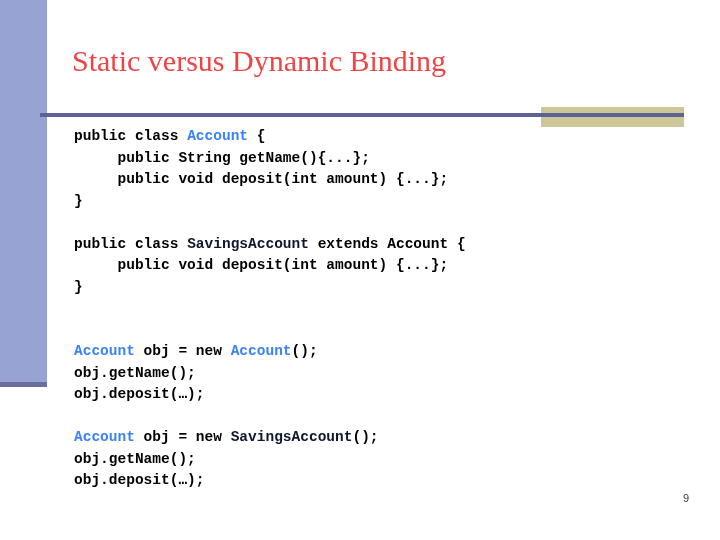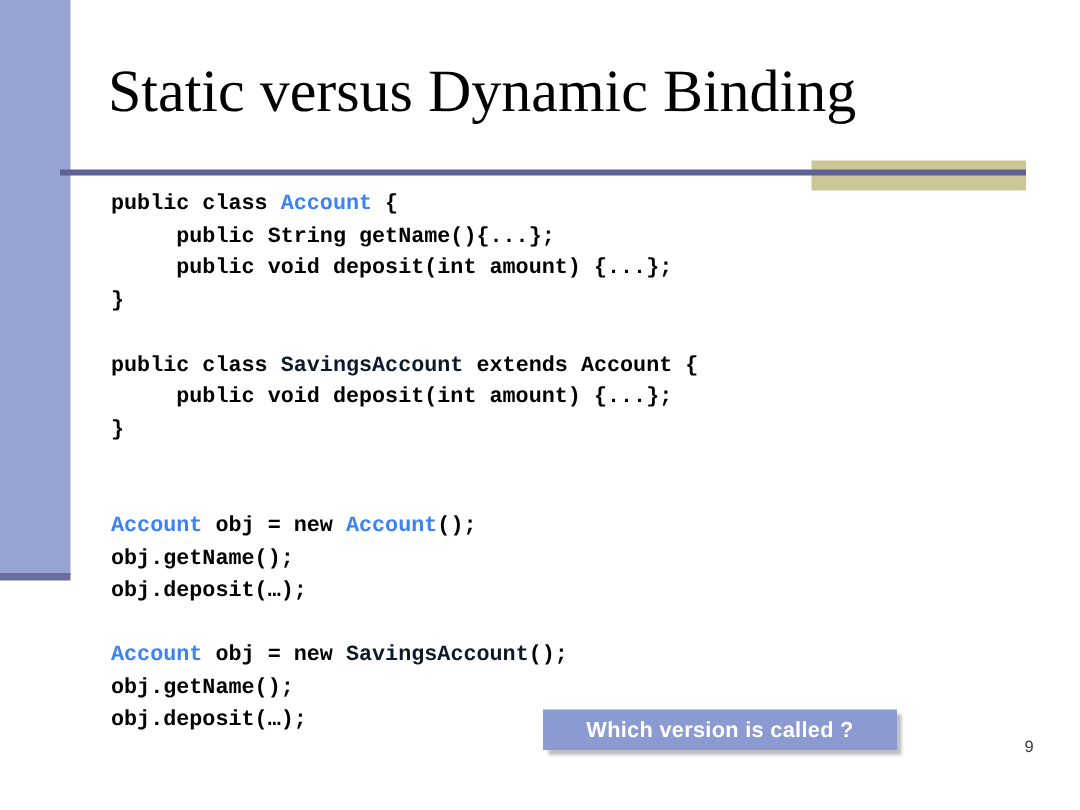--- a/index.html
+++ b/index.html
@@ -56,23 +56,23 @@
     background: #5d6194;
   }
 
   
   #slide-title {
     position: absolute;
     left: 72px;
     top: 40px;
     width: 600px;
     font-family: "Liberation Serif", serif;
-    font-size: 40px;
+    font-size: 30px;
     line-height: 42px;
-    color: #000000;
+    color: #ef4444;
     white-space: nowrap;
     letter-spacing: 0px;
   }
 
   
   #code-area {
     position: absolute;
     left: 74px;
     top: 126px;
     width: 600px;
@@ -134,19 +134,16 @@
   <div id="left-bar"></div>
   <div id="left-bar-foot"></div>
 
   <div id="accent-block"></div>
   <div id="title-rule"></div>
 
   <div id="slide-title">Static versus Dynamic Binding</div>
 
   <div id="code-area"><div class="code-block"><div><span class="tok-black">public class </span><span class="tok-blue">Account</span><span class="tok-black"> {</span></div><div><span class="tok-black">     public String getName(){...};</span></div><div><span class="tok-black">     public void deposit(int amount) {...};</span></div><div><span class="tok-black">}</span></div></div><span class="blank-line"></span><div class="code-block"><div><span class="tok-black">public class </span><span class="tok-red">SavingsAccount</span><span class="tok-black"> extends Account {</span></div><div><span class="tok-black">     public void deposit(int amount) {...};</span></div><div><span class="tok-black">}</span></div></div><span class="blank-line"></span><span class="blank-line"></span><div class="code-block"><div><span class="tok-blue">Account</span><span class="tok-black"> obj = new </span><span class="tok-blue">Account</span><span class="tok-black">();</span></div><div><span class="tok-black">obj.getName();</span></div><div><span class="tok-black">obj.deposit(…);</span></div></div><span class="blank-line"></span><div class="code-block"><div><span class="tok-blue">Account</span><span class="tok-black"> obj = new </span><span class="tok-red">SavingsAccount</span><span class="tok-black">();</span></div><div><span class="tok-black">obj.getName();</span></div><div><span class="tok-black">obj.deposit(…);</span></div></div></div>
 
-  <div id="callout">
-    <span id="callout-text">Which version is called ?</span>
-  </div>
 
   <div id="slide-number">9</div>
 
 </div>
 
 </body></html>

